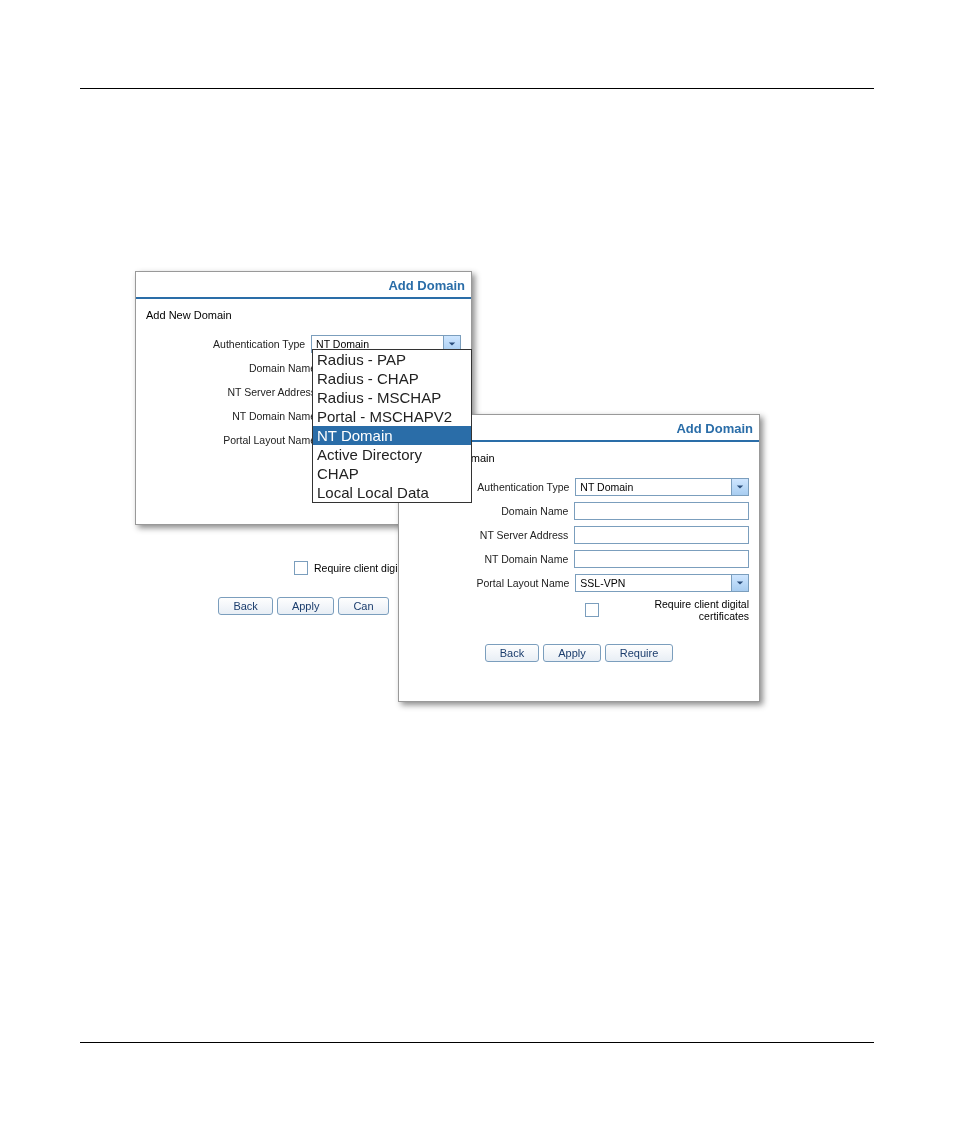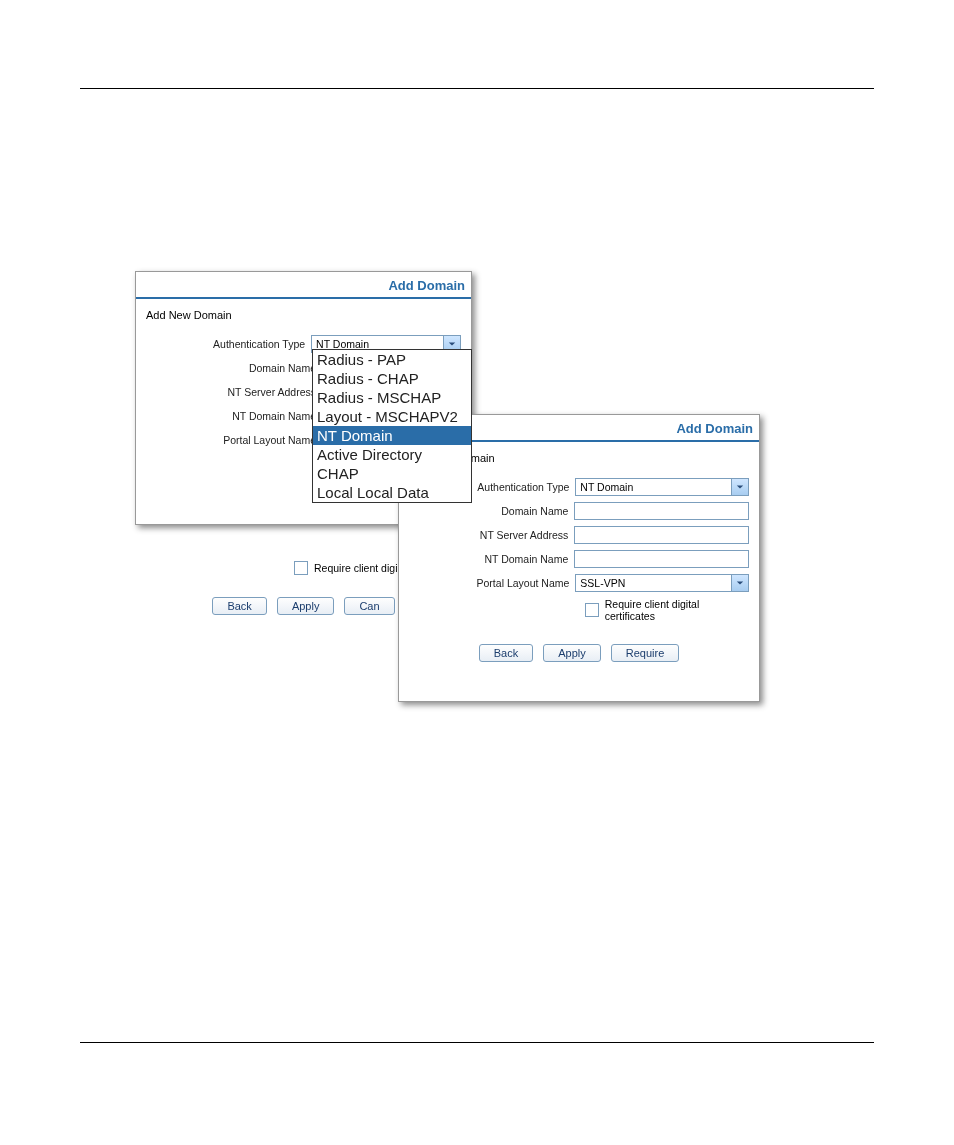--- a/index.html
+++ b/index.html
@@ -17,23 +17,23 @@
   .txt.wide{width:180px;}
   .sel{width:160px;height:18px;border:1px solid #7b9ebd;background:#fff;font-size:10.5px;position:relative;display:flex;align-items:center;box-sizing:border-box;}
   .sel .sel-txt{flex:1 1 auto;padding:0 4px;white-space:nowrap;overflow:hidden;text-overflow:ellipsis;}
   .sel .sel-btn{width:16px;height:100%;border-left:1px solid #7b9ebd;background:linear-gradient(#cfe6ff,#a8cdf0);display:flex;align-items:center;justify-content:center;}
   .sel .sel-btn svg{width:8px;height:8px;}
   .sel.wide{width:184px;}
   .dd-list{position:absolute;left:176px;top:40px;width:158px;border:1px solid #333;background:#fff;font-size:15px;z-index:5;}
   .dd-list .opt{padding:1px 4px;white-space:nowrap;color:#222;}
   .dd-list .opt.hl{background:#2a6da8;color:#fff;}
   .form-body{padding:4px 10px 8px 10px;position:relative;}
-  .chk-row{display:flex;align-items:center;margin:4px 0 0 176px;font-size:10.5px;}
+  .chk-row{display:flex;align-items:center;margin:4px 0 0 176px;font-size:10.5px;text-align:right;}
   .chk{width:12px;height:12px;border:1px solid #7b9ebd;background:#fff;margin-right:6px;}
-  .btnbar{display:flex;gap:10px;justify-content:center;padding:14px 0 14px 0;}
+  .btnbar{display:flex;gap:4px;justify-content:center;padding:14px 0 14px 0;}
   .btn{border:1px solid #7b9ebd;background:linear-gradient(#fefefe,#e8eef5);border-radius:3px;padding:2px 14px;font-size:11px;color:#1b3d6d;cursor:pointer;} 
 </style>
 </head>
 <body>
 
 <div class="page">
   <div class="rule-top"></div>
   <div class="rule-bot"></div>
 
   <div class="dlg" style="left:135px;top:271px;width:335px;height:252px;">
@@ -63,21 +63,21 @@
         <label>NT Domain Name</label>
       </div>
       <div class="form-row">
         <label>Portal Layout Name</label>
       </div>
 
       <div class="dd-list" style="left:176px;top:22px;">
         <div class="opt">Radius - PAP</div>
         <div class="opt">Radius - CHAP</div>
         <div class="opt">Radius - MSCHAP</div>
-        <div class="opt">Layout - MSCHAPV2</div>
+        <div class="opt">Portal - MSCHAPV2</div>
         <div class="opt hl">NT Domain</div>
         <div class="opt">Active Directory</div>
         <div class="opt">CHAP</div>
         <div class="opt">Local Local Data</div>
       </div>
 
       <div class="chk-row" style="margin-left:148px;margin-top:110px;">
         <span class="chk"></span>
         <span>Require client digi</span>
       </div>

